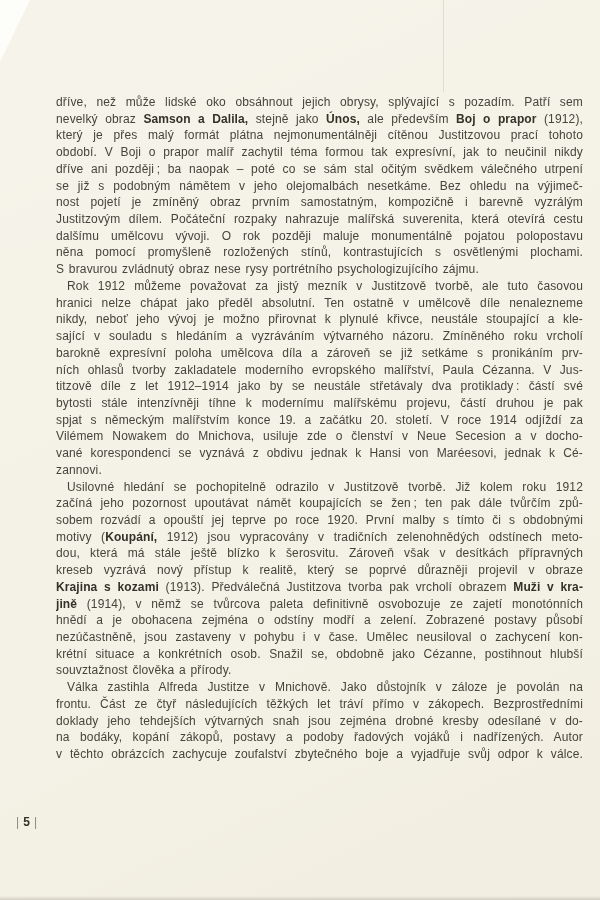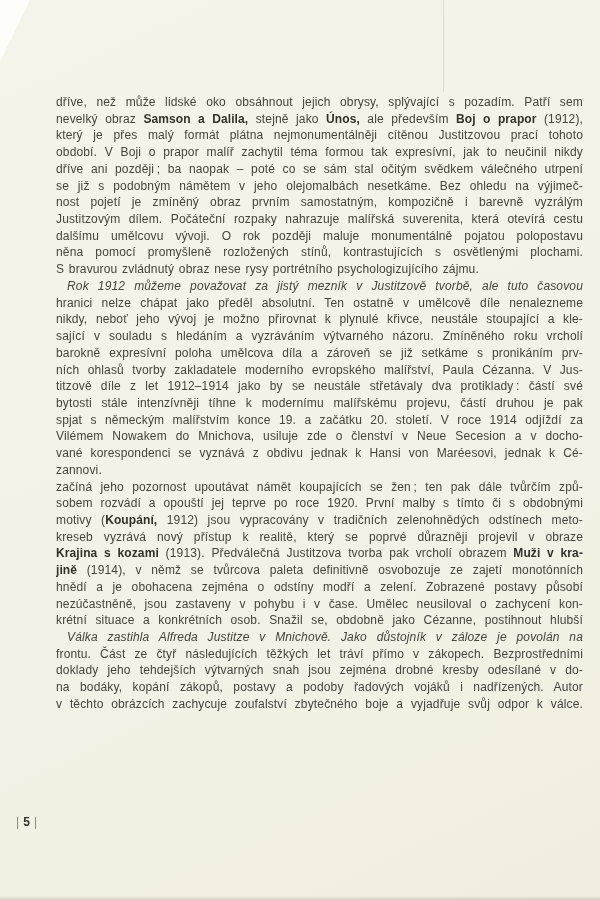--- a/index.html
+++ b/index.html
@@ -48,21 +48,20 @@
     text-align: justify;
     text-align-last: justify;
     overflow: hidden;
     color: #46443c;
   }
   .line.last {
     text-align-last: left;
   }
   .line.indent {
     text-indent: 11px;
-    font-style: italic;
   }
   .line b {
     font-weight: bold;
     color: #343129;
     letter-spacing: 0.1px;
   }
   .page-num {
     position: absolute;
     left: 16px; top: 813.5px;
     font-size: 12px;
@@ -110,29 +109,32 @@
         <div class="line"><span>barokně expresívní poloha umělcova díla a zároveň se již setkáme s pronikáním prv-</span></div>
         <div class="line"><span>ních ohlasů tvorby zakladatele moderního evropského malířství, Paula Cézanna. V Jus-</span></div>
         <div class="line"><span>titzově díle z let 1912–1914 jako by se neustále střetávaly dva protiklady : částí své</span></div>
         <div class="line"><span>bytosti stále intenzívněji tíhne k modernímu malířskému projevu, částí druhou je pak</span></div>
         <div class="line"><span>spjat s německým malířstvím konce 19. a začátku 20. století. V roce 1914 odjíždí za</span></div>
         <div class="line"><span>Vilémem Nowakem do Mnichova, usiluje zde o členství v Neue Secesion a v docho-</span></div>
         <div class="line"><span>vané korespondenci se vyznává z obdivu jednak k Hansi von Maréesovi, jednak k Cé-</span></div>
         <div class="line last"><span>zannovi.</span></div>
       </div>
       <div class="paragraph">
+        <div class="line indent"><span>Usilovné hledání se pochopitelně odrazilo v Justitzově tvorbě. Již kolem roku 1912</span></div>
         <div class="line"><span>začíná jeho pozornost upoutávat námět koupajících se žen ; ten pak dále tvůrčím způ-</span></div>
         <div class="line"><span>sobem rozvádí a opouští jej teprve po roce 1920. První malby s tímto či s obdobnými</span></div>
         <div class="line"><span>motivy (</span><b>Koupání,</b><span> 1912) jsou vypracovány v tradičních zelenohnědých odstínech meto-</span></div>
+        <div class="line"><span>dou, která má stále ještě blízko k šerosvitu. Zároveň však v desítkách přípravných</span></div>
         <div class="line"><span>kreseb vyzrává nový přístup k realitě, který se poprvé důrazněji projevil v obraze</span></div>
         <div class="line"><b>Krajina s kozami</b><span> (1913). Předválečná Justitzova tvorba pak vrcholí obrazem </span><b>Muži v kra-</b></div>
         <div class="line"><b>jině</b><span> (1914), v němž se tvůrcova paleta definitivně osvobozuje ze zajetí monotónních</span></div>
         <div class="line"><span>hnědí a je obohacena zejména o odstíny modří a zelení. Zobrazené postavy působí</span></div>
         <div class="line"><span>nezúčastněně, jsou zastaveny v pohybu i v čase. Umělec neusiloval o zachycení kon-</span></div>
         <div class="line"><span>krétní situace a konkrétních osob. Snažil se, obdobně jako Cézanne, postihnout hlubší</span></div>
+        <div class="line last"><span>souvztažnost člověka a přírody.</span></div>
       </div>
       <div class="paragraph">
         <div class="line indent"><span>Válka zastihla Alfreda Justitze v Mnichově. Jako důstojník v záloze je povolán na</span></div>
         <div class="line"><span>frontu. Část ze čtyř následujících těžkých let tráví přímo v zákopech. Bezprostředními</span></div>
         <div class="line"><span>doklady jeho tehdejších výtvarných snah jsou zejména drobné kresby odesílané v do-</span></div>
         <div class="line"><span>na bodáky, kopání zákopů, postavy a podoby řadových vojáků i nadřízených. Autor</span></div>
         <div class="line"><span>v těchto obrázcích zachycuje zoufalství zbytečného boje a vyjadřuje svůj odpor k válce.</span></div>
       </div>
     </div>
 

